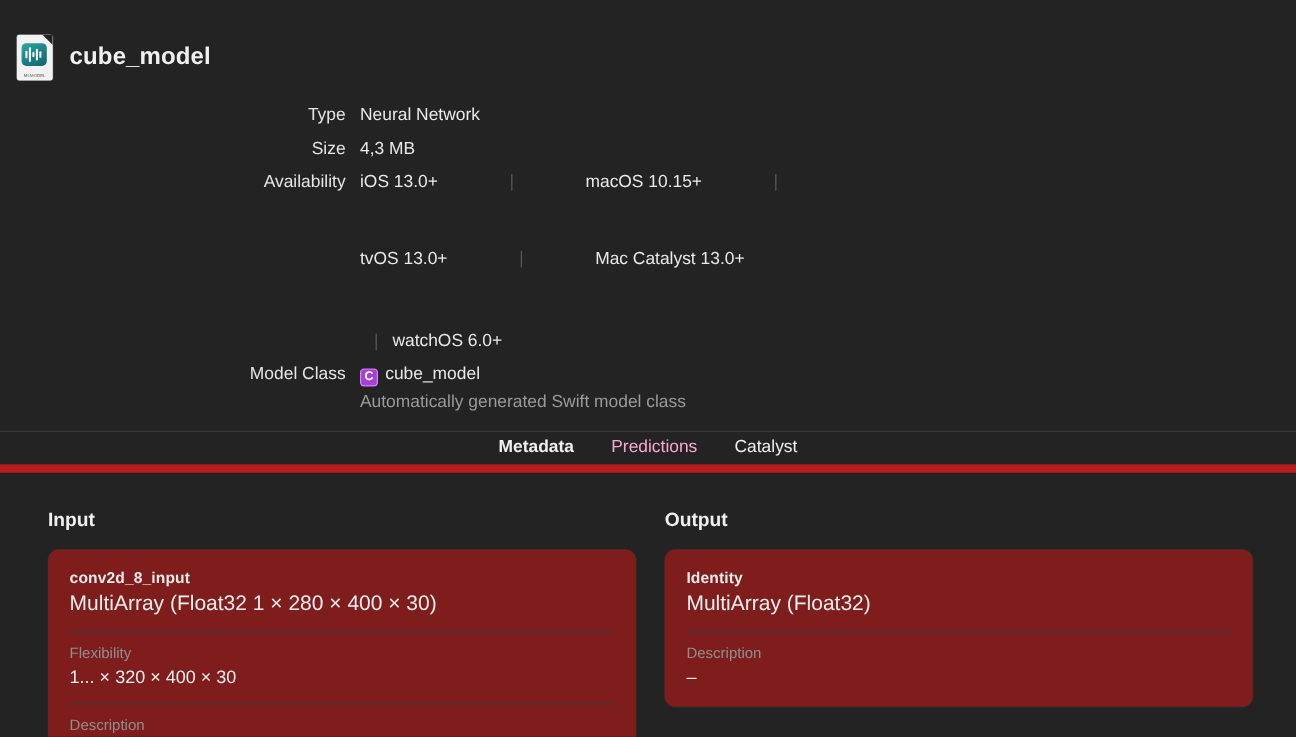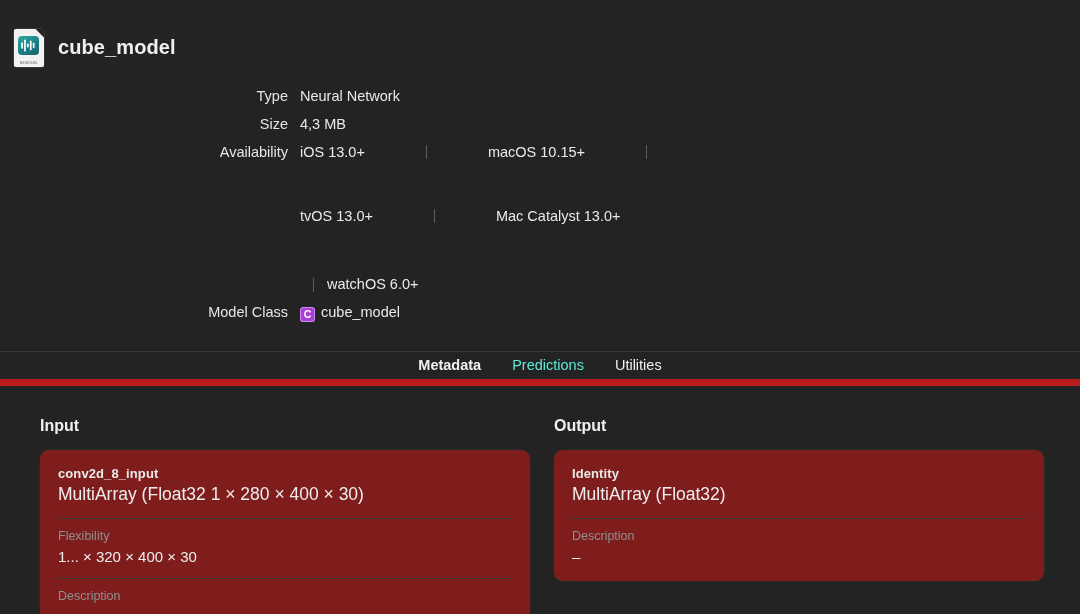--- a/index.html
+++ b/index.html
@@ -135,21 +135,21 @@
     justify-content: center;
     gap: 27px;
   }
   .tab {
     font-size: 14.5px;
     color: #f0f0f0;
     padding: 0 2px;
     cursor: default;
   }
   .tab.active { font-weight: bold; }
-  .tab.disabled { color: #5eead4; }
+  .tab.disabled { color: #f9a8d4; }
 
   
   .cols {
     display: flex;
     padding: 0;
   }
   .col { width: 540px; padding: 0 0 0 40px; }
   .col.right { padding-left: 14px; }
 
   .sec-title {
@@ -239,26 +239,27 @@
       </div>
     </div>
   </div>
 
   <div class="lab">Model Class</div>
   <div class="val">
     <span class="classbadge">C</span><span>cube_model</span>
   </div>
 
   <div class="lab"></div>
+  <div class="subnote">Automatically generated Swift model class</div>
 </div>
 
 <div class="tabbar">
   <div class="tab active">Metadata</div>
   <div class="tab disabled">Predictions</div>
-  <div class="tab">Utilities</div>
+  <div class="tab">Catalyst</div>
 </div>
 
 <div class="cols">
 
   <div class="col left">
     <div class="sec-title">Input</div>
     <div class="card">
       <div class="feat-name">conv2d_8_input</div>
       <div class="feat-type">MultiArray (Float32 1 × 280 × 400 × 30)</div>
       <div class="rule"></div>

